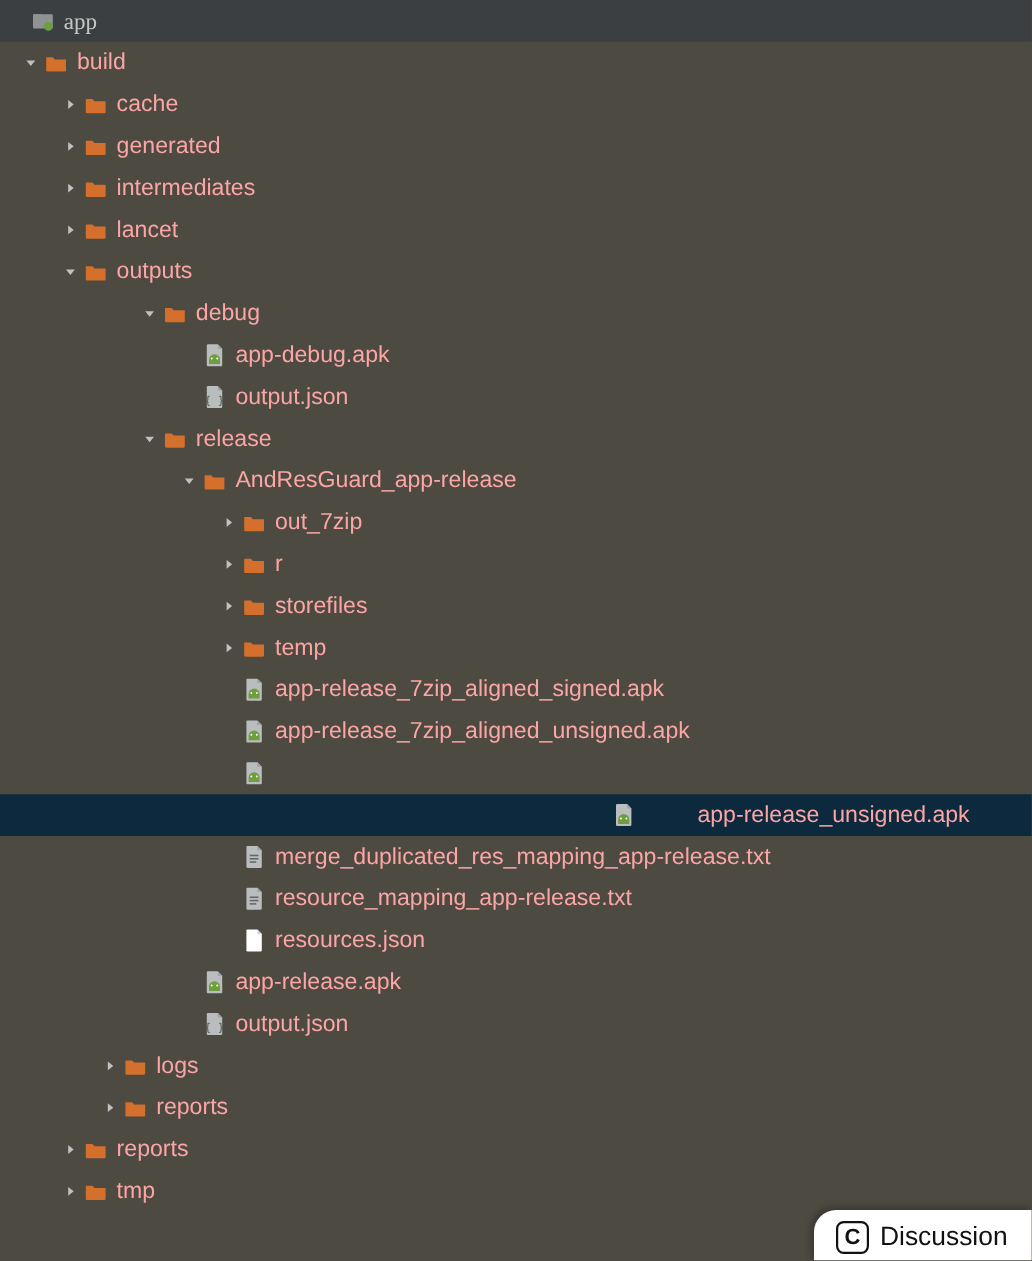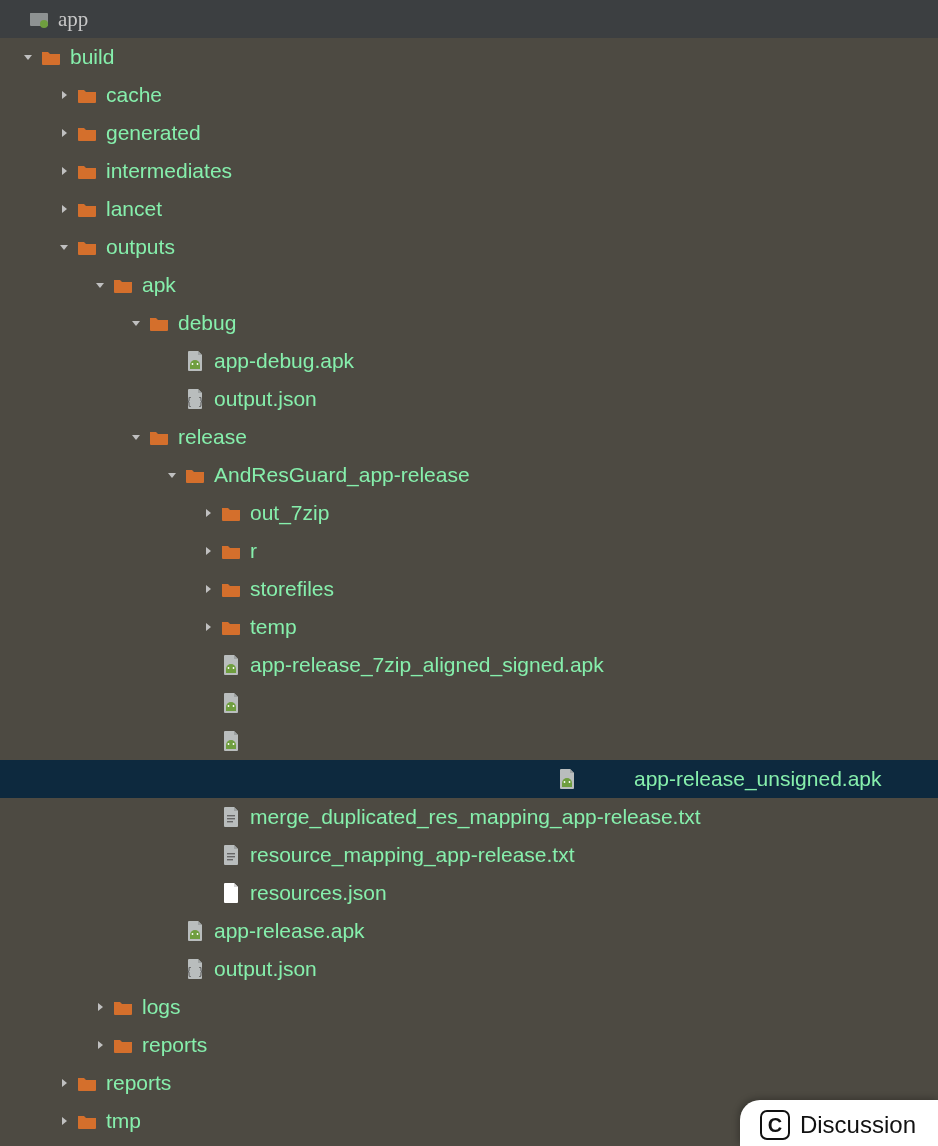--- a/index.html
+++ b/index.html
@@ -50,21 +50,21 @@
   .icon {
     width: 26px;
     display: inline-flex;
     align-items: center;
     justify-content: center;
     flex-shrink: 0;
     margin-right: 6px;
   }
   .icon svg { display: block; }
   .label {
-    color: #86efac;
+    color: #fca5a5;
   }
   .label.grey {
     color: #c7c7c7;
   }
 
   .discussion-pill {
     position: absolute;
     bottom: 0;
     right: 0;
     background: #ffffff;
@@ -190,36 +190,20 @@
       <span class="icon">
         <svg width="20" height="20" viewBox="0 0 20 20">
           <path d="M1 5 h6 l2 2 h10 v10 a1 1 0 0 1 -1 1 H2 a1 1 0 0 1 -1 -1 Z" fill="#d46f2c"></path>
         </svg>
       </span>
       <span class="label">outputs</span>
     </div>
     <div class="row">
       <span class="indent"></span>
       <span class="indent"></span>
-      <span style="width: 18px; display: inline-block; flex-shrink: 0;"></span>
-      <span class="arrow">
-        <svg width="12" height="12" viewBox="0 0 12 12">
-          <path d="M2 4 L10 4 L6 9 Z" fill="#c0c0c0"></path>
-        </svg>
-      </span>
-      <span class="icon">
-        <svg width="20" height="20" viewBox="0 0 20 20">
-          <path d="M1 5 h6 l2 2 h10 v10 a1 1 0 0 1 -1 1 H2 a1 1 0 0 1 -1 -1 Z" fill="#d46f2c"></path>
-        </svg>
-      </span>
-      <span class="label">apk</span>
-    </div>
-    <div class="row">
-      <span class="indent"></span>
-      <span class="indent"></span>
       <span class="indent"></span>
       <span style="width: 18px; display: inline-block; flex-shrink: 0;"></span>
       <span class="arrow">
         <svg width="12" height="12" viewBox="0 0 12 12">
           <path d="M2 4 L10 4 L6 9 Z" fill="#c0c0c0"></path>
         </svg>
       </span>
       <span class="icon">
         <svg width="20" height="20" viewBox="0 0 20 20">
           <path d="M1 5 h6 l2 2 h10 v10 a1 1 0 0 1 -1 1 H2 a1 1 0 0 1 -1 -1 Z" fill="#d46f2c"></path>
@@ -401,20 +385,21 @@
       <span class="noarrow"></span>
       <span class="icon">
         <svg width="20" height="22" viewBox="0 0 20 22">
           <path d="M4 1 h9 l4 4 v15 a1 1 0 0 1 -1 1 H4 a1 1 0 0 1 -1 -1 V2 a1 1 0 0 1 1 -1 Z" fill="#b9bdbd"></path>
           <path d="M13 1 v4 h4 Z" fill="#9ea2a2"></path>
           <path d="M5 15 a5 5 0 0 1 10 0 v4 H5 Z" fill="#6f9e3f"></path>
           <circle cx="7.5" cy="14" r="0.9" fill="#fff"></circle>
           <circle cx="12.5" cy="14" r="0.9" fill="#fff"></circle>
         </svg>
       </span>
+      <span class="label">app-release_7zip_aligned_unsigned.apk</span>
     </div>
     <div class="row">
       <span class="indent"></span>
       <span class="indent"></span>
       <span class="indent"></span>
       <span class="indent"></span>
       <span class="indent"></span>
       <span style="width: 18px; display: inline-block; flex-shrink: 0;"></span>
       <span class="noarrow"></span>
       <span class="icon">

